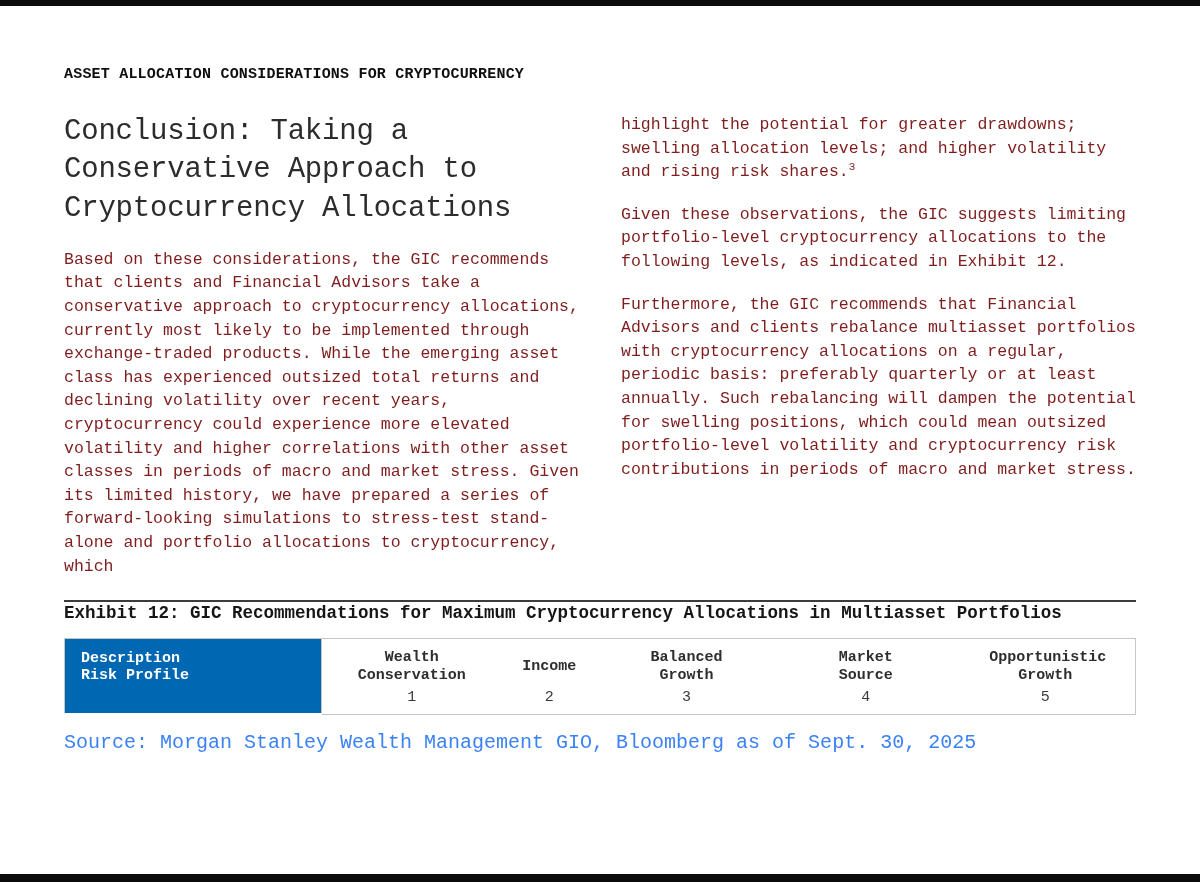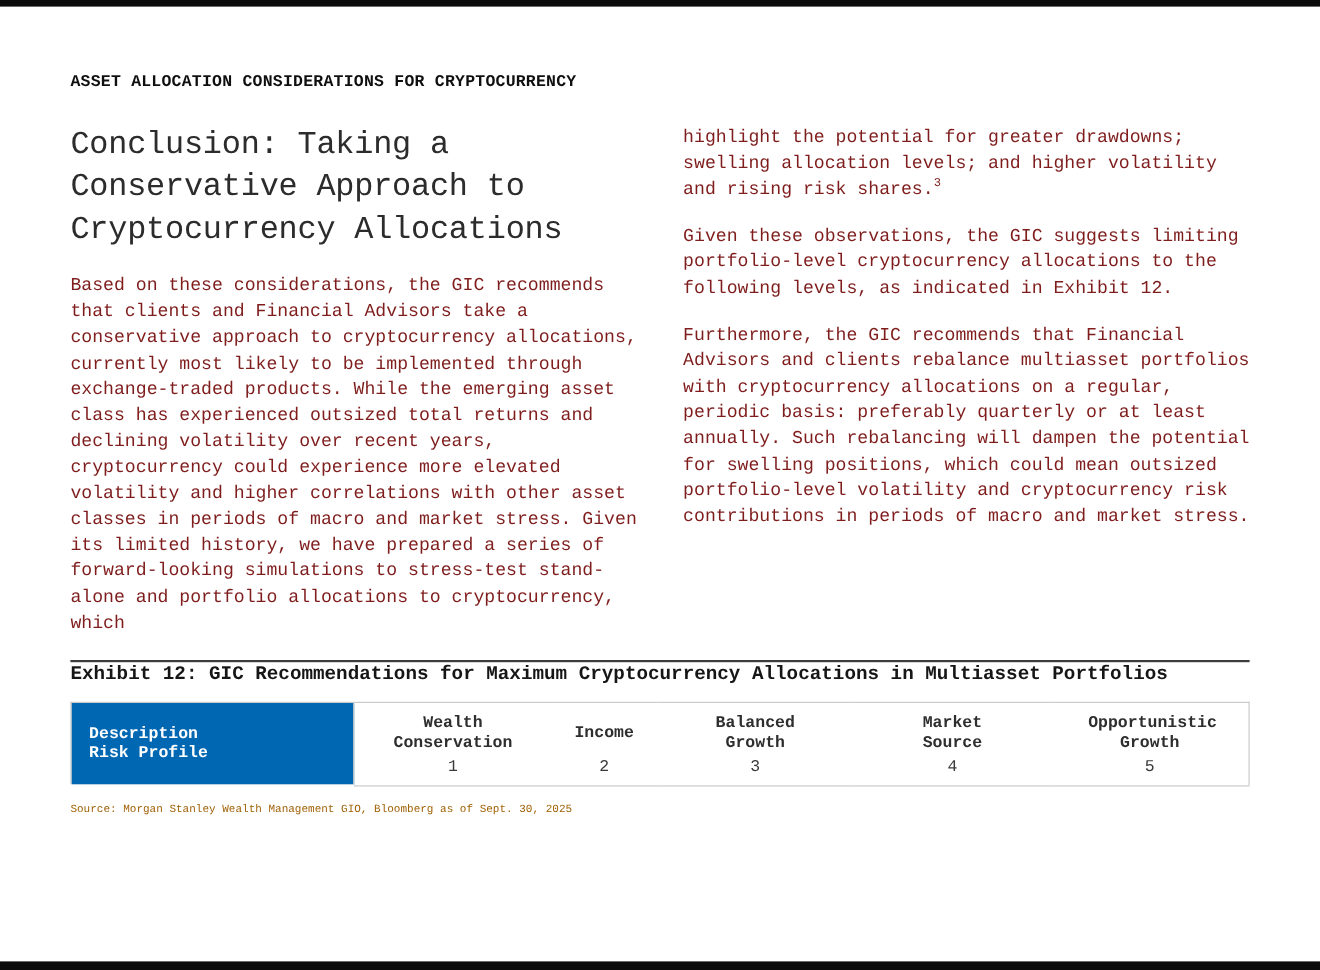--- a/index.html
+++ b/index.html
@@ -84,21 +84,21 @@
     width: 24%;
     padding: 11px 16px;
     border-right: 1px solid #c6c6c6;
   }
   tr.header-row .label-cell { border-bottom: 3px solid #ffffff; }
   tr.header-row td.head-cell { border-bottom: 1px solid #c6c6c6; }
 
   .label-stack {
     display: flex;
     flex-direction: column;
-    justify-content: center;
+    justify-content: flex-start;
     height: 52px;
   }
 
   .head-cell {
     text-align: center;
     padding: 8px 6px 7px 6px;
     color: #2e2e2e;
     font-size: 15px;
   }
   .head-name {
@@ -113,22 +113,22 @@
   .head-num { margin-top: 3px; color: #3a3a3a; }
 
   .value-cell {
     text-align: center;
     font-size: 15px;
     color: #444444;
     padding: 20px 6px;
   }
 
   .source {
-    font-size: 10px;
-    color: #a16207;
+    font-size: 20px;
+    color: #3b82f6;
     margin-top: 15px;
   }
 </style>
 </head>
 <body>
 
 <div class="page">
   <div class="bar-top"></div>
 
   <div class="content">

